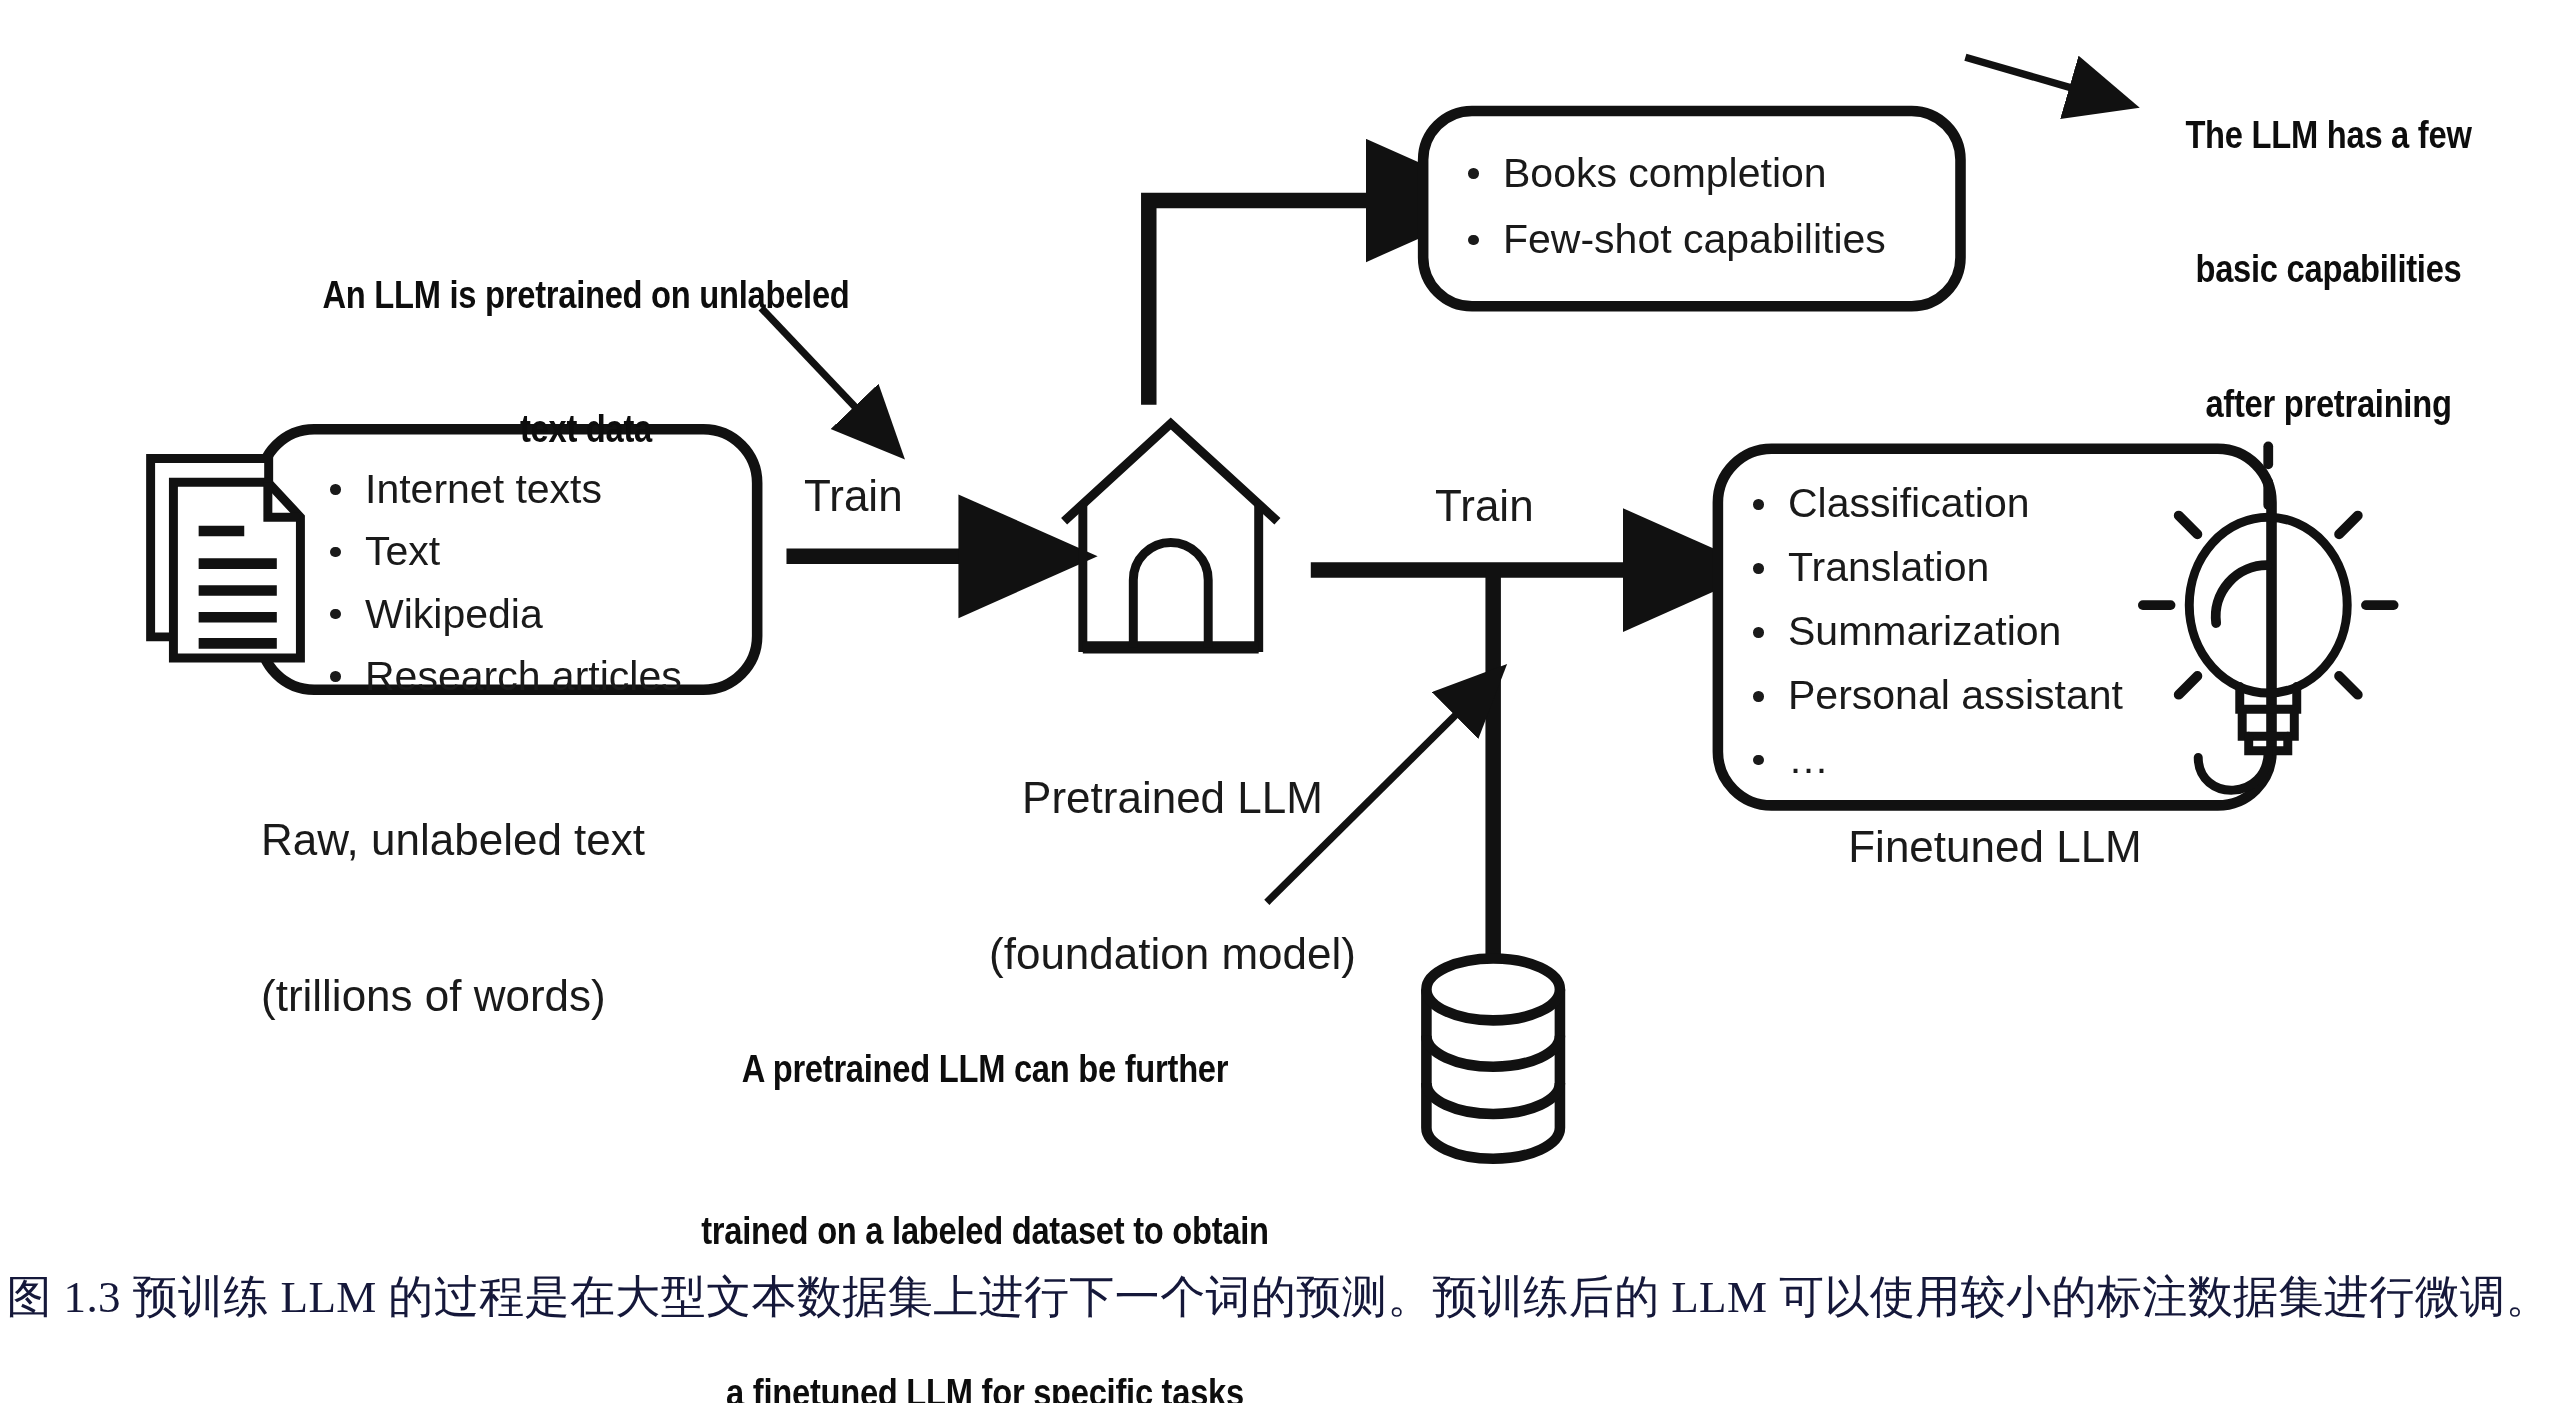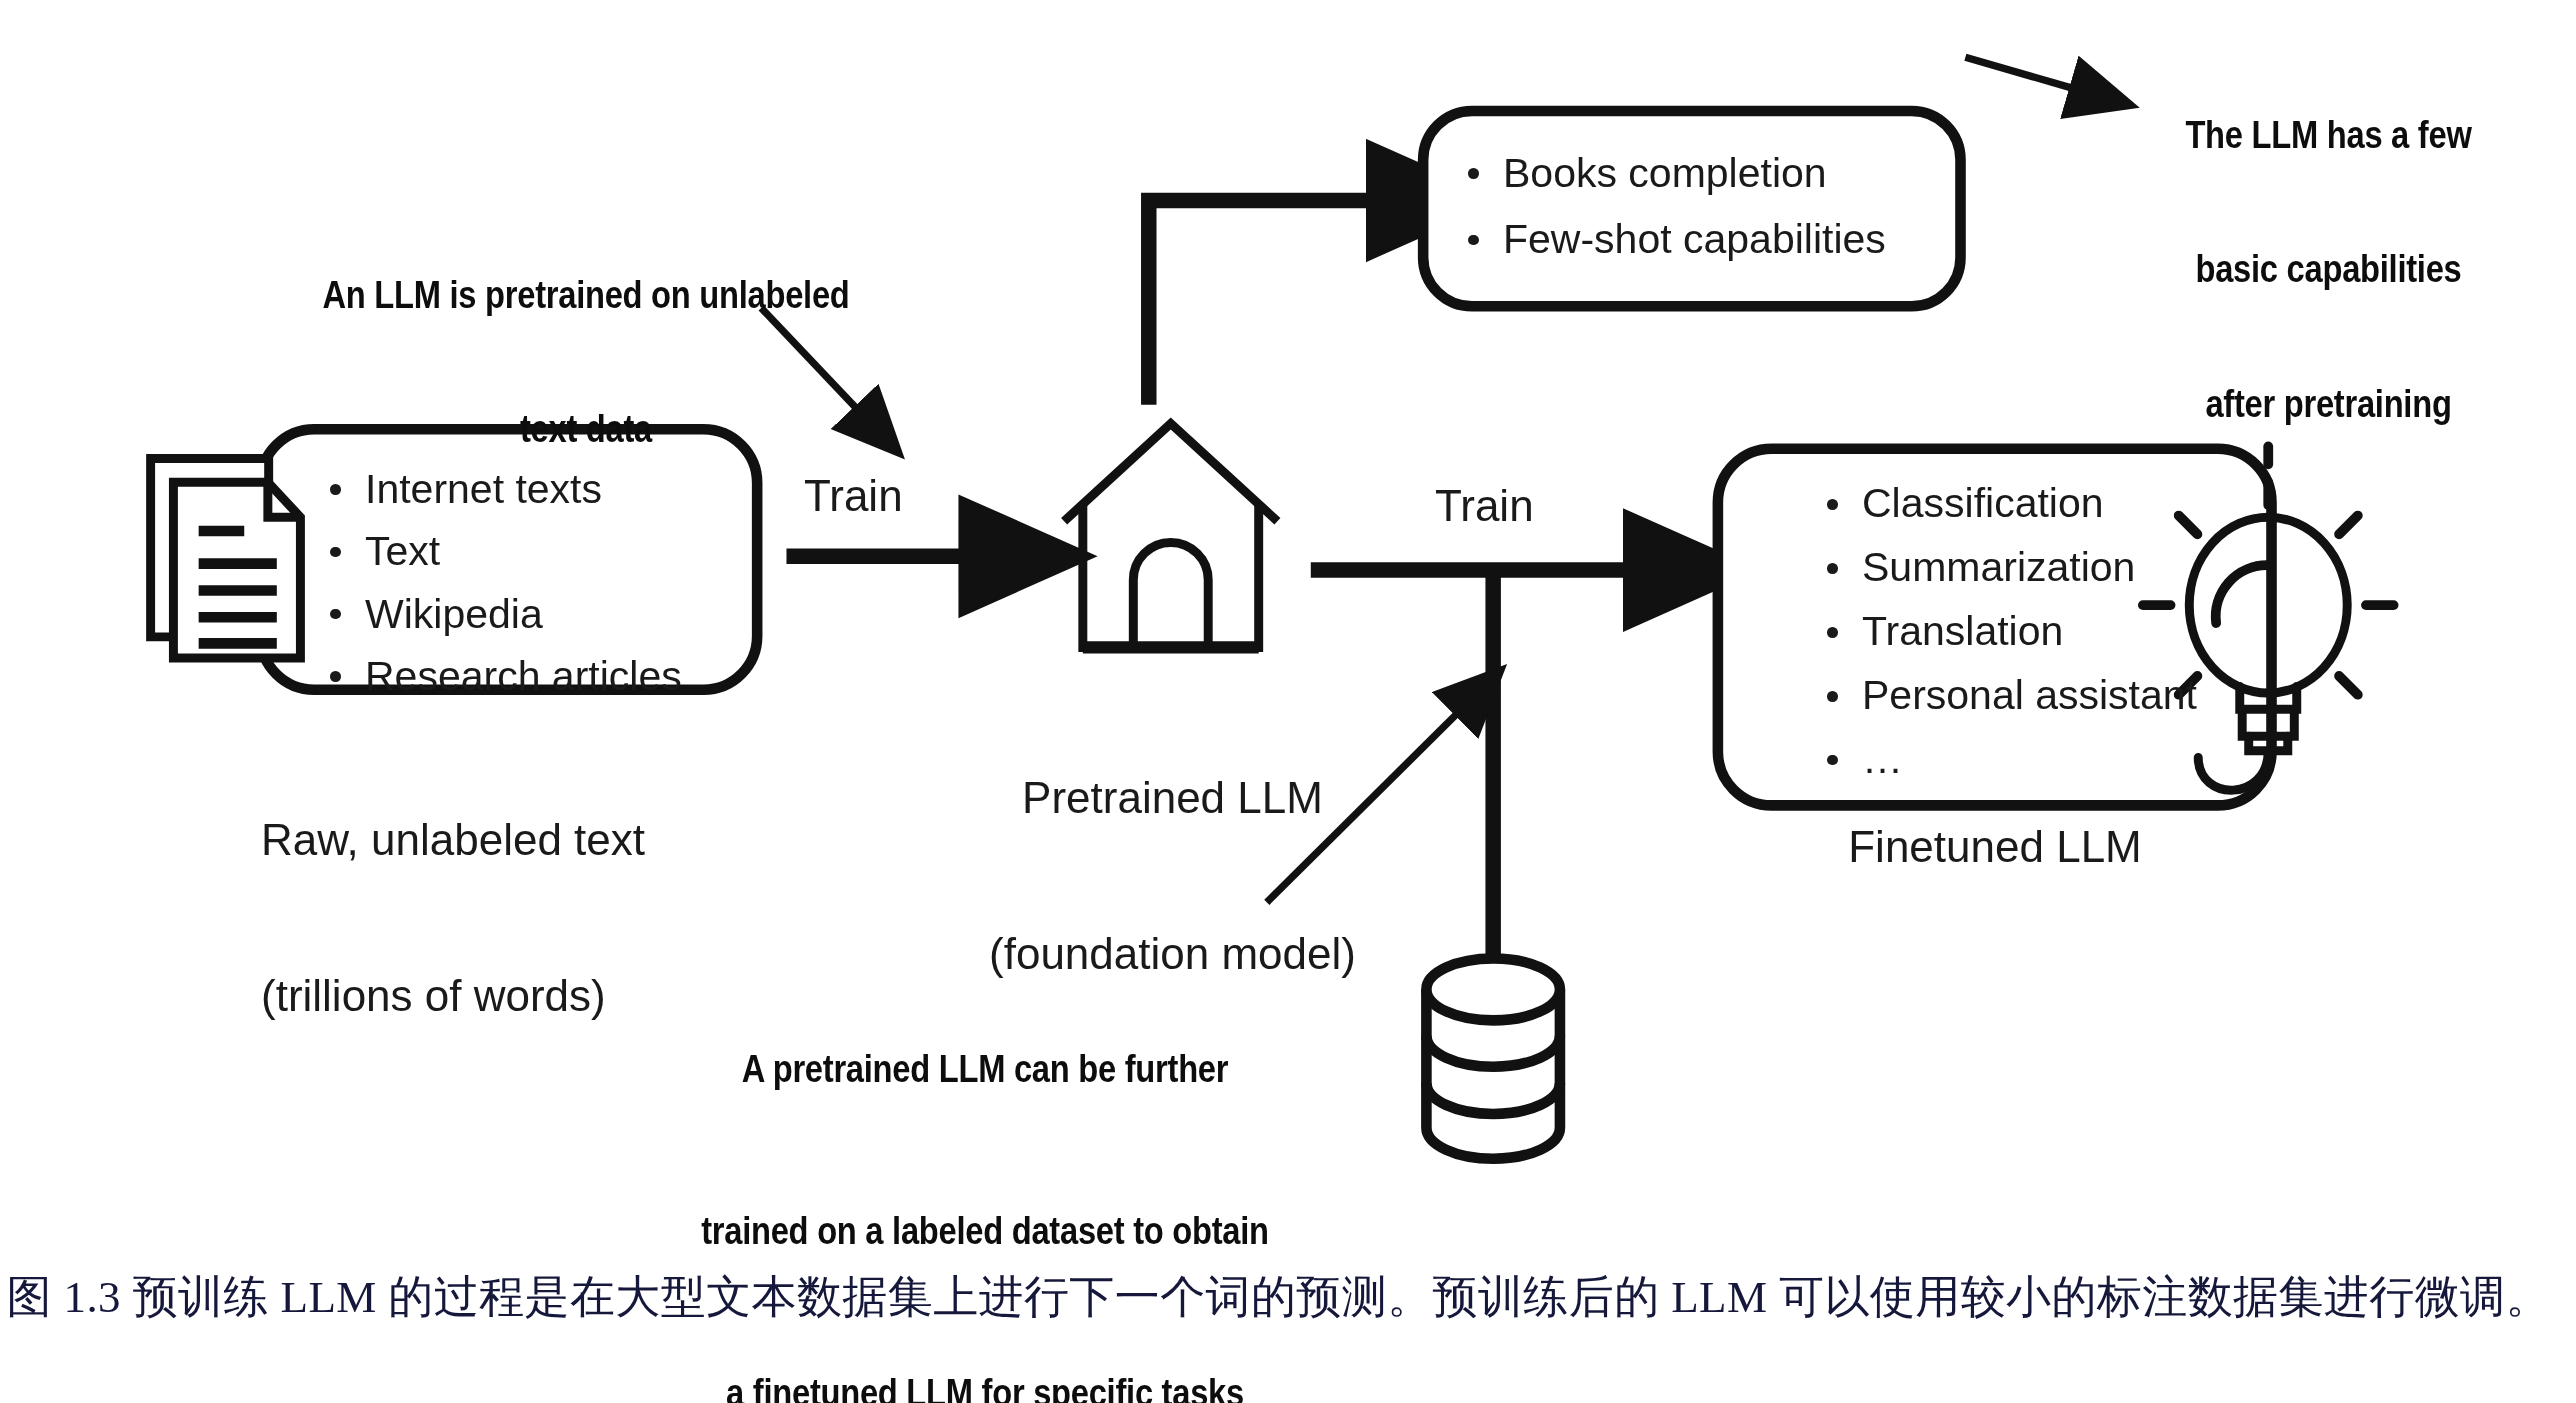--- a/index.html
+++ b/index.html
@@ -230,24 +230,24 @@
     <div>(foundation model)</div>
   </div>
 
   <ul class="bullets" style="left:1457px; top:140px; width:488px; font-size:41px; line-height:1.62;">
     <li>Books completion</li>
     <li>Few-shot capabilities</li>
   </ul>
 
   <div class="txt plain" style="left:1435px; top:480px; font-size:44px;">Train</div>
 
-  <ul class="bullets" style="left:1816px; top:472px; width:488px; font-size:41px; line-height:1.56;">
+  <ul class="bullets" style="left:1742px; top:472px; width:488px; font-size:41px; line-height:1.56;">
     <li>Classification</li>
+    <li>Translation</li>
     <li>Summarization</li>
-    <li>Translation</li>
     <li>Personal assistant</li>
     <li>…</li>
   </ul>
 
   <div class="txt plain" style="left:1718px; top:821px; width:554px; font-size:44px; text-align:center;">Finetuned LLM</div>
 
 
   <div class="caption">图 1.3 预训练 LLM 的过程是在大型文本数据集上进行下一个词的预测。预训练后的 LLM 可以使用较小的标注数据集进行微调。</div>
 
 </div>

